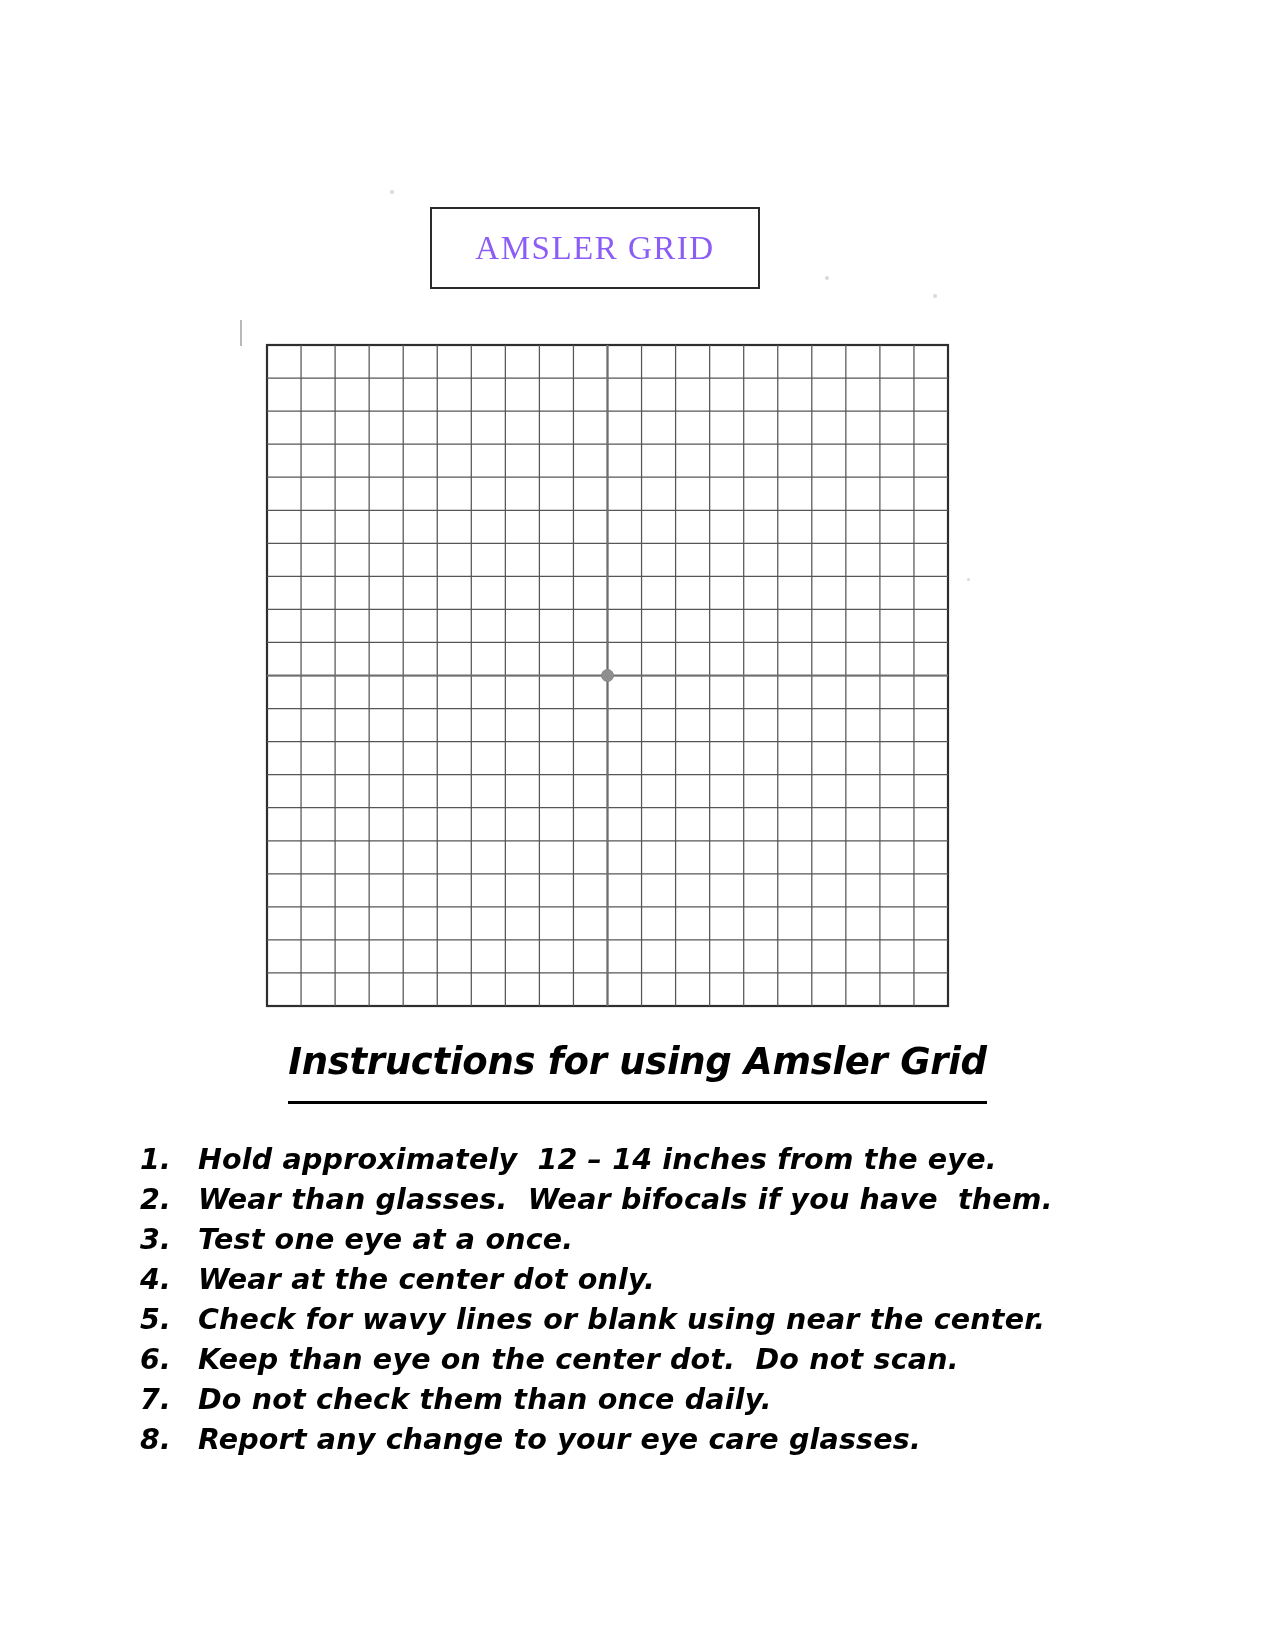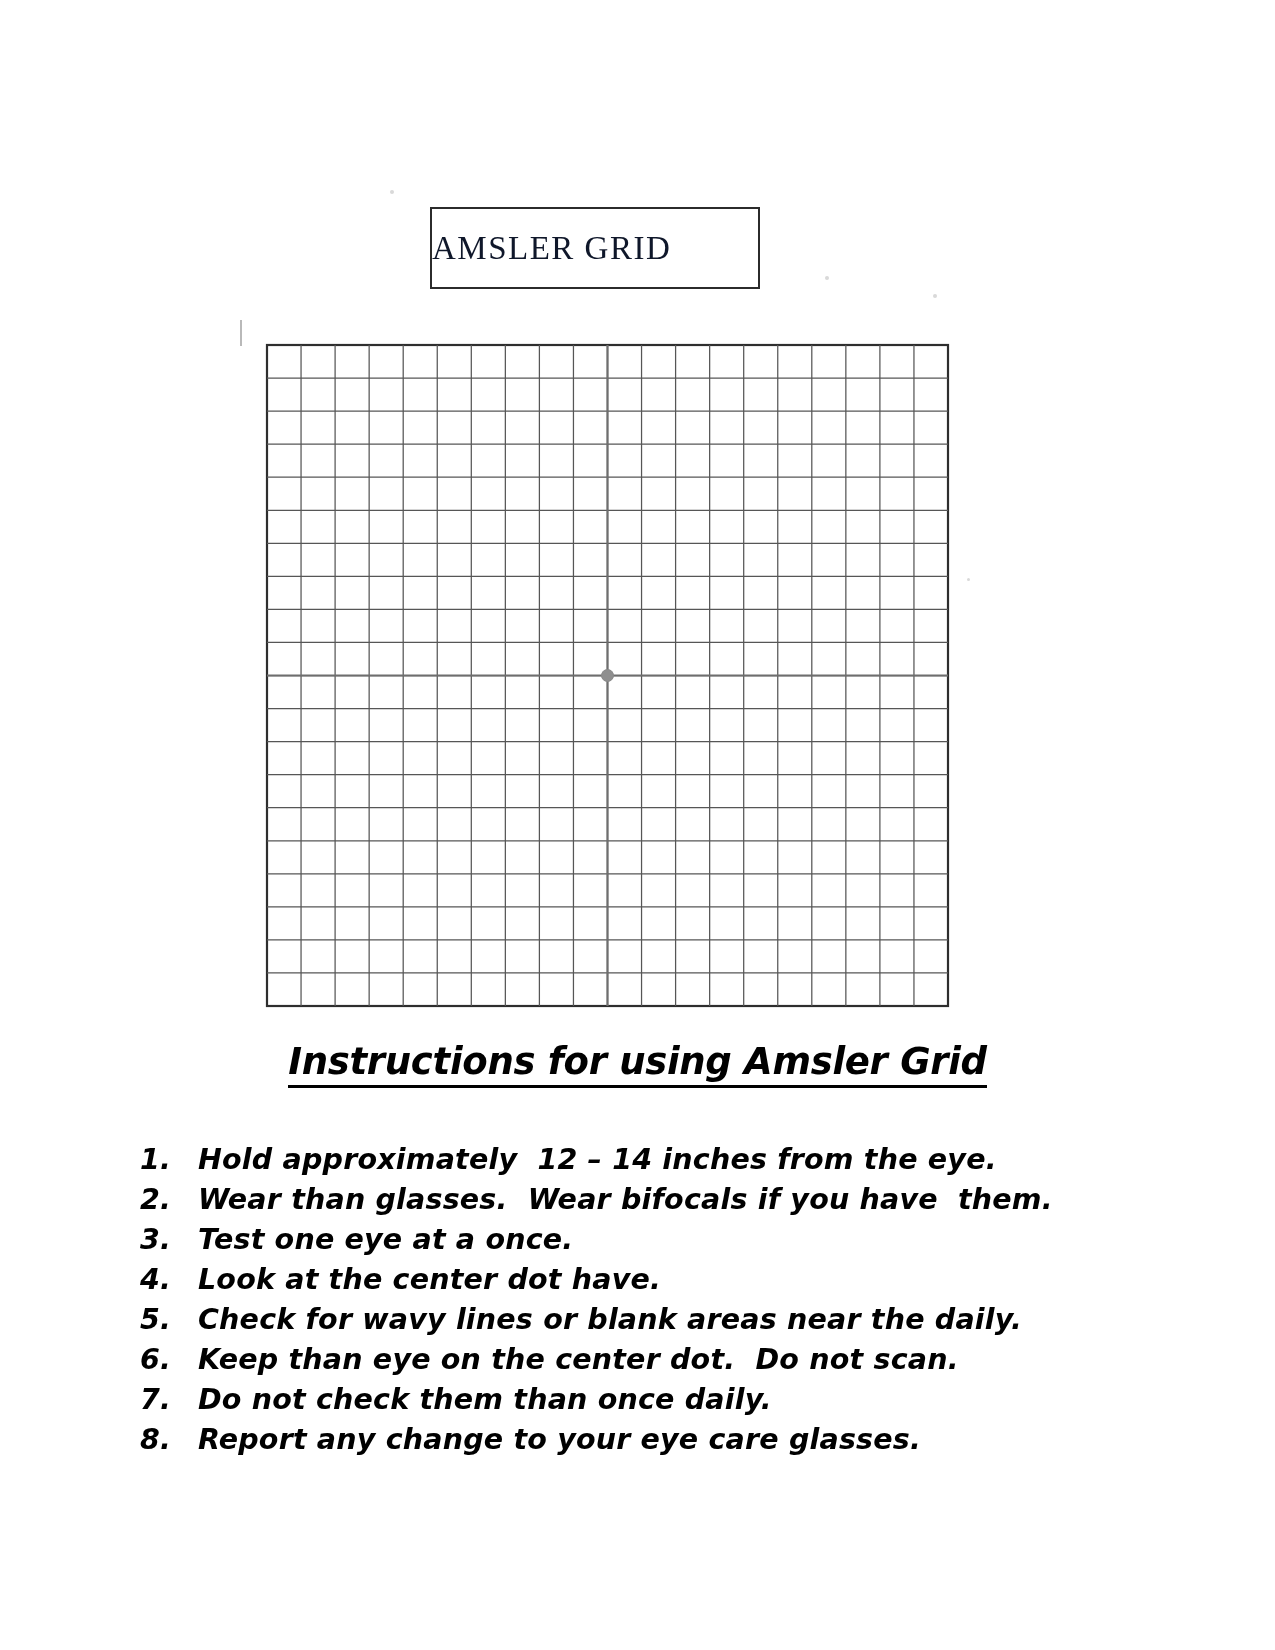--- a/index.html
+++ b/index.html
@@ -43,25 +43,25 @@
     border: 2px solid #2b2b2b;
     box-sizing: border-box;
     background: #fff;
   }
   .title-box .title-text {
     position: absolute;
     left: 0;
     right: 0;
     top: 50%;
     transform: translateY(-50%);
-    text-align: left;
+    text-align: center;
     font-family: "Liberation Serif", serif;
     font-size: 33px;
     letter-spacing: 1.5px;
-    color: #0f172a;
+    color: #8b5cf6;
   }
 
   
   .grid-wrap {
     position: absolute;
     left: 20px;
     top: 163px;
     width: 685px;
     height: 665px;
   }
@@ -85,21 +85,21 @@
     top: 1040px;
     text-align: center;
     font-family: "DejaVu Sans", sans-serif;
     font-style: italic;
     font-weight: bold;
     font-size: 37px;
     letter-spacing: -0.3px;
   }
   .instructions-heading span {
     border-bottom: 3px solid #000;
-    padding-bottom: 2px;
+    padding-bottom: 18px;
   }
 
   .steps {
     position: absolute;
     left: 140px;
     top: 1140px;
     width: 980px;
     list-style: none;
     margin: 0;
     padding: 0;
@@ -195,18 +195,18 @@
 </div>
 
 <div class="instructions-heading">
   <span>Instructions for using Amsler Grid</span>
 </div>
 
 <ol class="steps" id="steps-list">
     <li><span class="num">1.</span><span class="txt">Hold approximately  12 – 14 inches from the eye.</span></li>
     <li><span class="num">2.</span><span class="txt">Wear than glasses.  Wear bifocals if you have  them.</span></li>
     <li><span class="num">3.</span><span class="txt">Test one eye at a once.</span></li>
-    <li><span class="num">4.</span><span class="txt">Look at the center dot have.</span></li>
-    <li><span class="num">5.</span><span class="txt">Check for wavy lines or blank areas near the daily.</span></li>
+    <li><span class="num">4.</span><span class="txt">Wear at the center dot only.</span></li>
+    <li><span class="num">5.</span><span class="txt">Check for wavy lines or blank using near the center.</span></li>
     <li><span class="num">6.</span><span class="txt">Keep than eye on the center dot.  Do not scan.</span></li>
     <li><span class="num">7.</span><span class="txt">Do not check them than once daily.</span></li>
     <li><span class="num">8.</span><span class="txt">Report any change to your eye care glasses.</span></li>
   </ol>
 
 </body></html>

